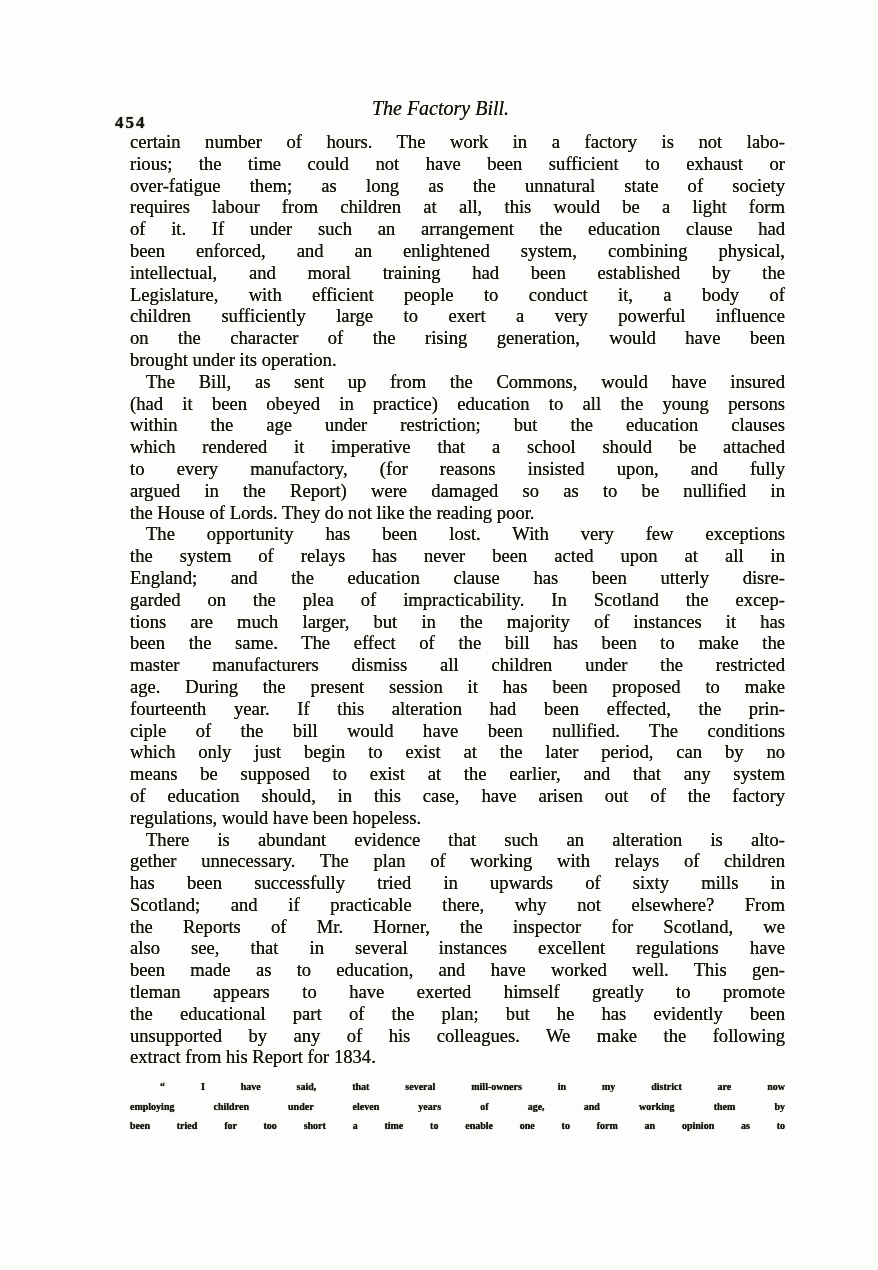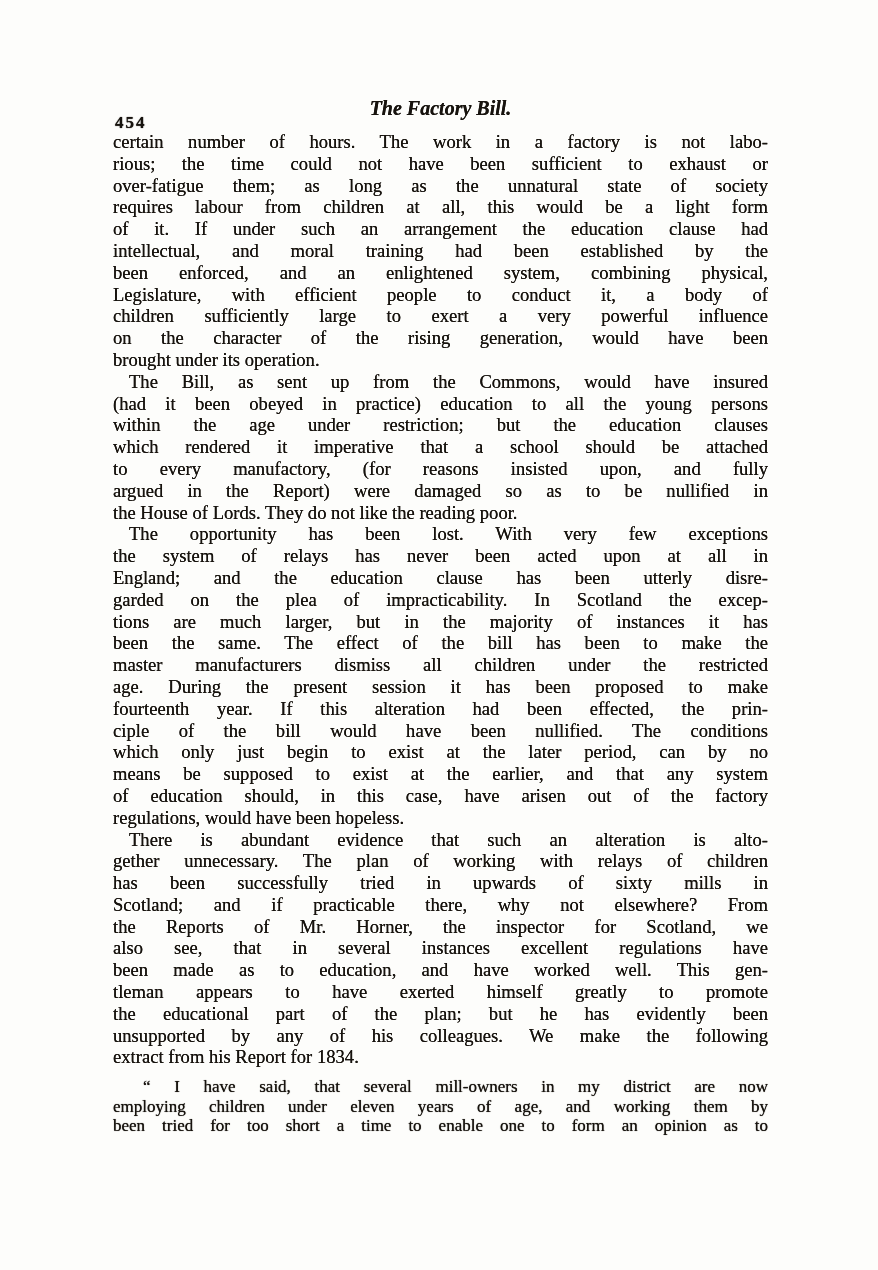--- a/index.html
+++ b/index.html
@@ -36,28 +36,28 @@
     letter-spacing: 2px;
     text-shadow: 0 0 1px #17130e;
   }
   .running-title {
     position: absolute;
     left: 0;
     right: 0;
     top: 0;
     text-align: center;
     font-size: 20px;
-    font-weight: bold;
+    font-weight: normal;
     font-style: italic;
     text-shadow: 0 0 0.6px #17130e;
   }
   .text-block {
     position: absolute;
     top: 131px;
-    left: 113px;
+    left: 130px;
     width: 655px;
   }
   .paragraph {
     margin: 0;
   }
   .line {
     font-size: 18.6px;
     line-height: 21.8px;
     text-align: justify;
     text-align-last: justify;
@@ -67,23 +67,24 @@
   .line.last {
     text-align-last: left;
   }
   .line.indent {
     text-indent: 16px;
   }
   .paragraph.small {
     margin-top: 9px;
   }
   .paragraph.small .line {
-    font-size: 17px;
+    font-size: 10px;
     line-height: 19.3px;
     text-shadow: 0 0 0.8px #17130e;
+    font-weight: bold;
   }
   .paragraph.small .line.indent {
     text-indent: 30px;
   }
 </style>
 </head>
 <body>
 
 <div class="scan-page">
 
@@ -92,22 +93,22 @@
     <div class="running-title">The Factory Bill.</div>
   </div>
 
   <div class="text-block">
       <div class="paragraph">
         <div class="line">certain number of hours.  The work in a factory is not labo-</div>
         <div class="line">rious; the time could not have been sufficient to exhaust or</div>
         <div class="line">over-fatigue them; as long as the unnatural state of society</div>
         <div class="line">requires labour from children at all, this would be a light form</div>
         <div class="line">of it.  If under such an arrangement the education clause had</div>
+        <div class="line">been enforced, and an enlightened system, combining physical,</div>
         <div class="line">intellectual, and moral training had been established by the</div>
-        <div class="line">been enforced, and an enlightened system, combining physical,</div>
         <div class="line">Legislature, with efficient people to conduct it, a body of</div>
         <div class="line">children sufficiently large to exert a very powerful influence</div>
         <div class="line">on the character of the rising generation, would have been</div>
         <div class="line last">brought under its operation.</div>
       </div>
       <div class="paragraph">
         <div class="line indent">The Bill, as sent up from the Commons, would have insured</div>
         <div class="line">(had it been obeyed in practice) education to all the young persons</div>
         <div class="line">within the age under restriction; but the education clauses</div>
         <div class="line">which rendered it imperative that a school should be attached</div>

